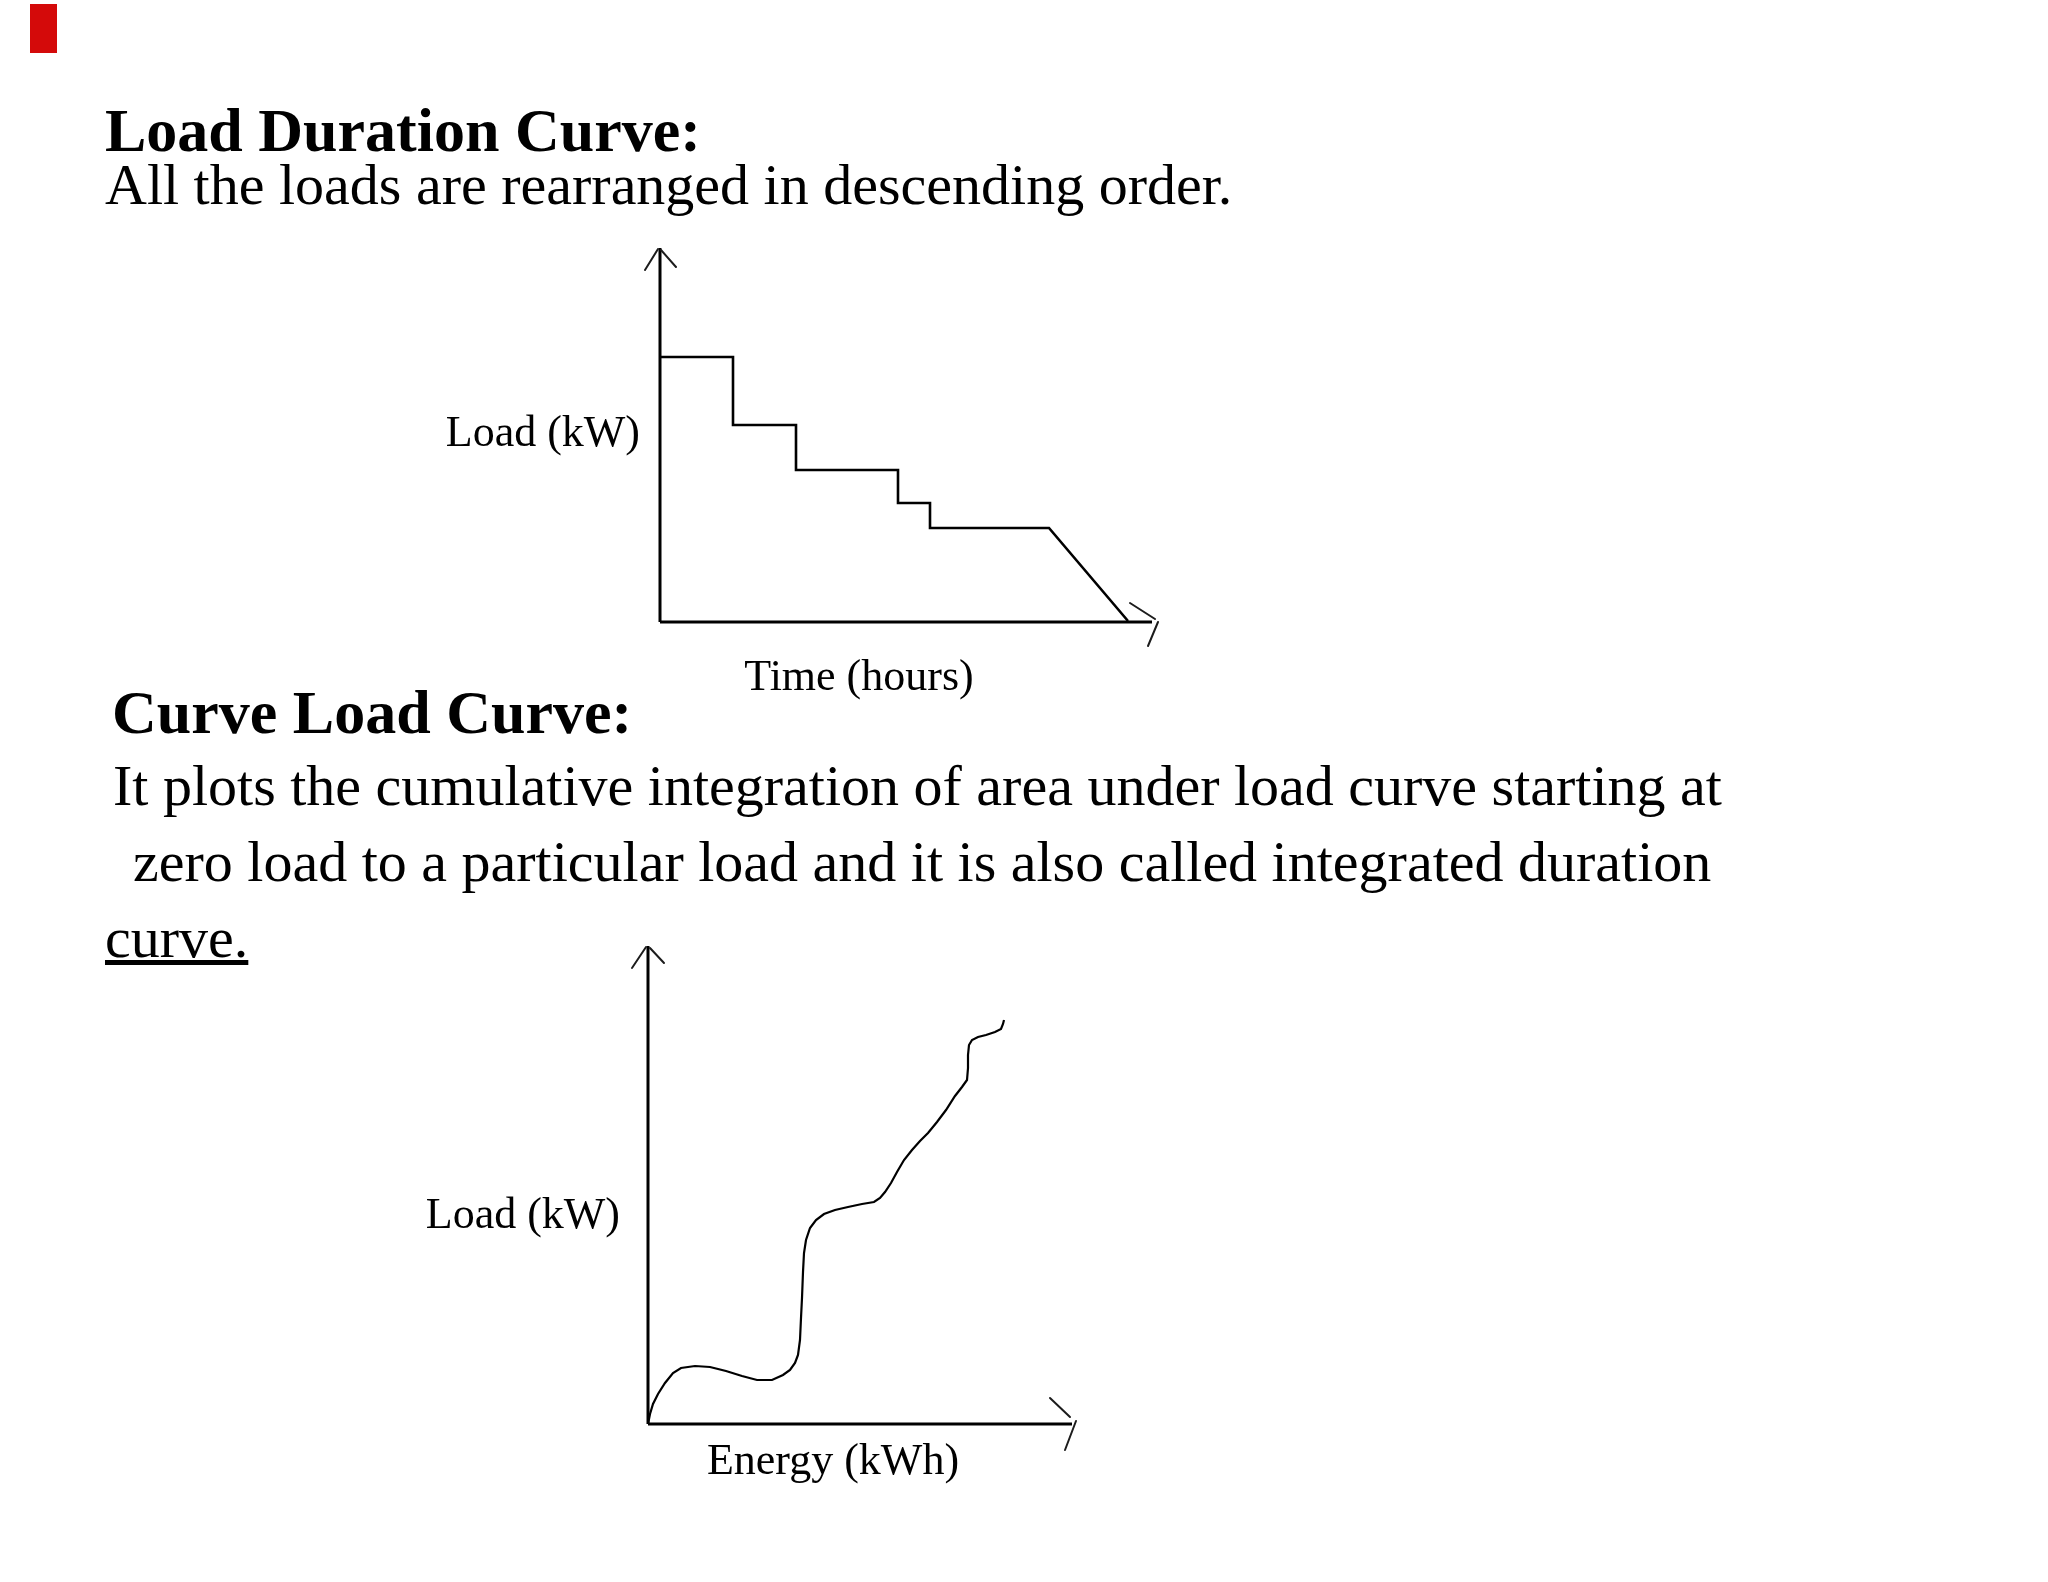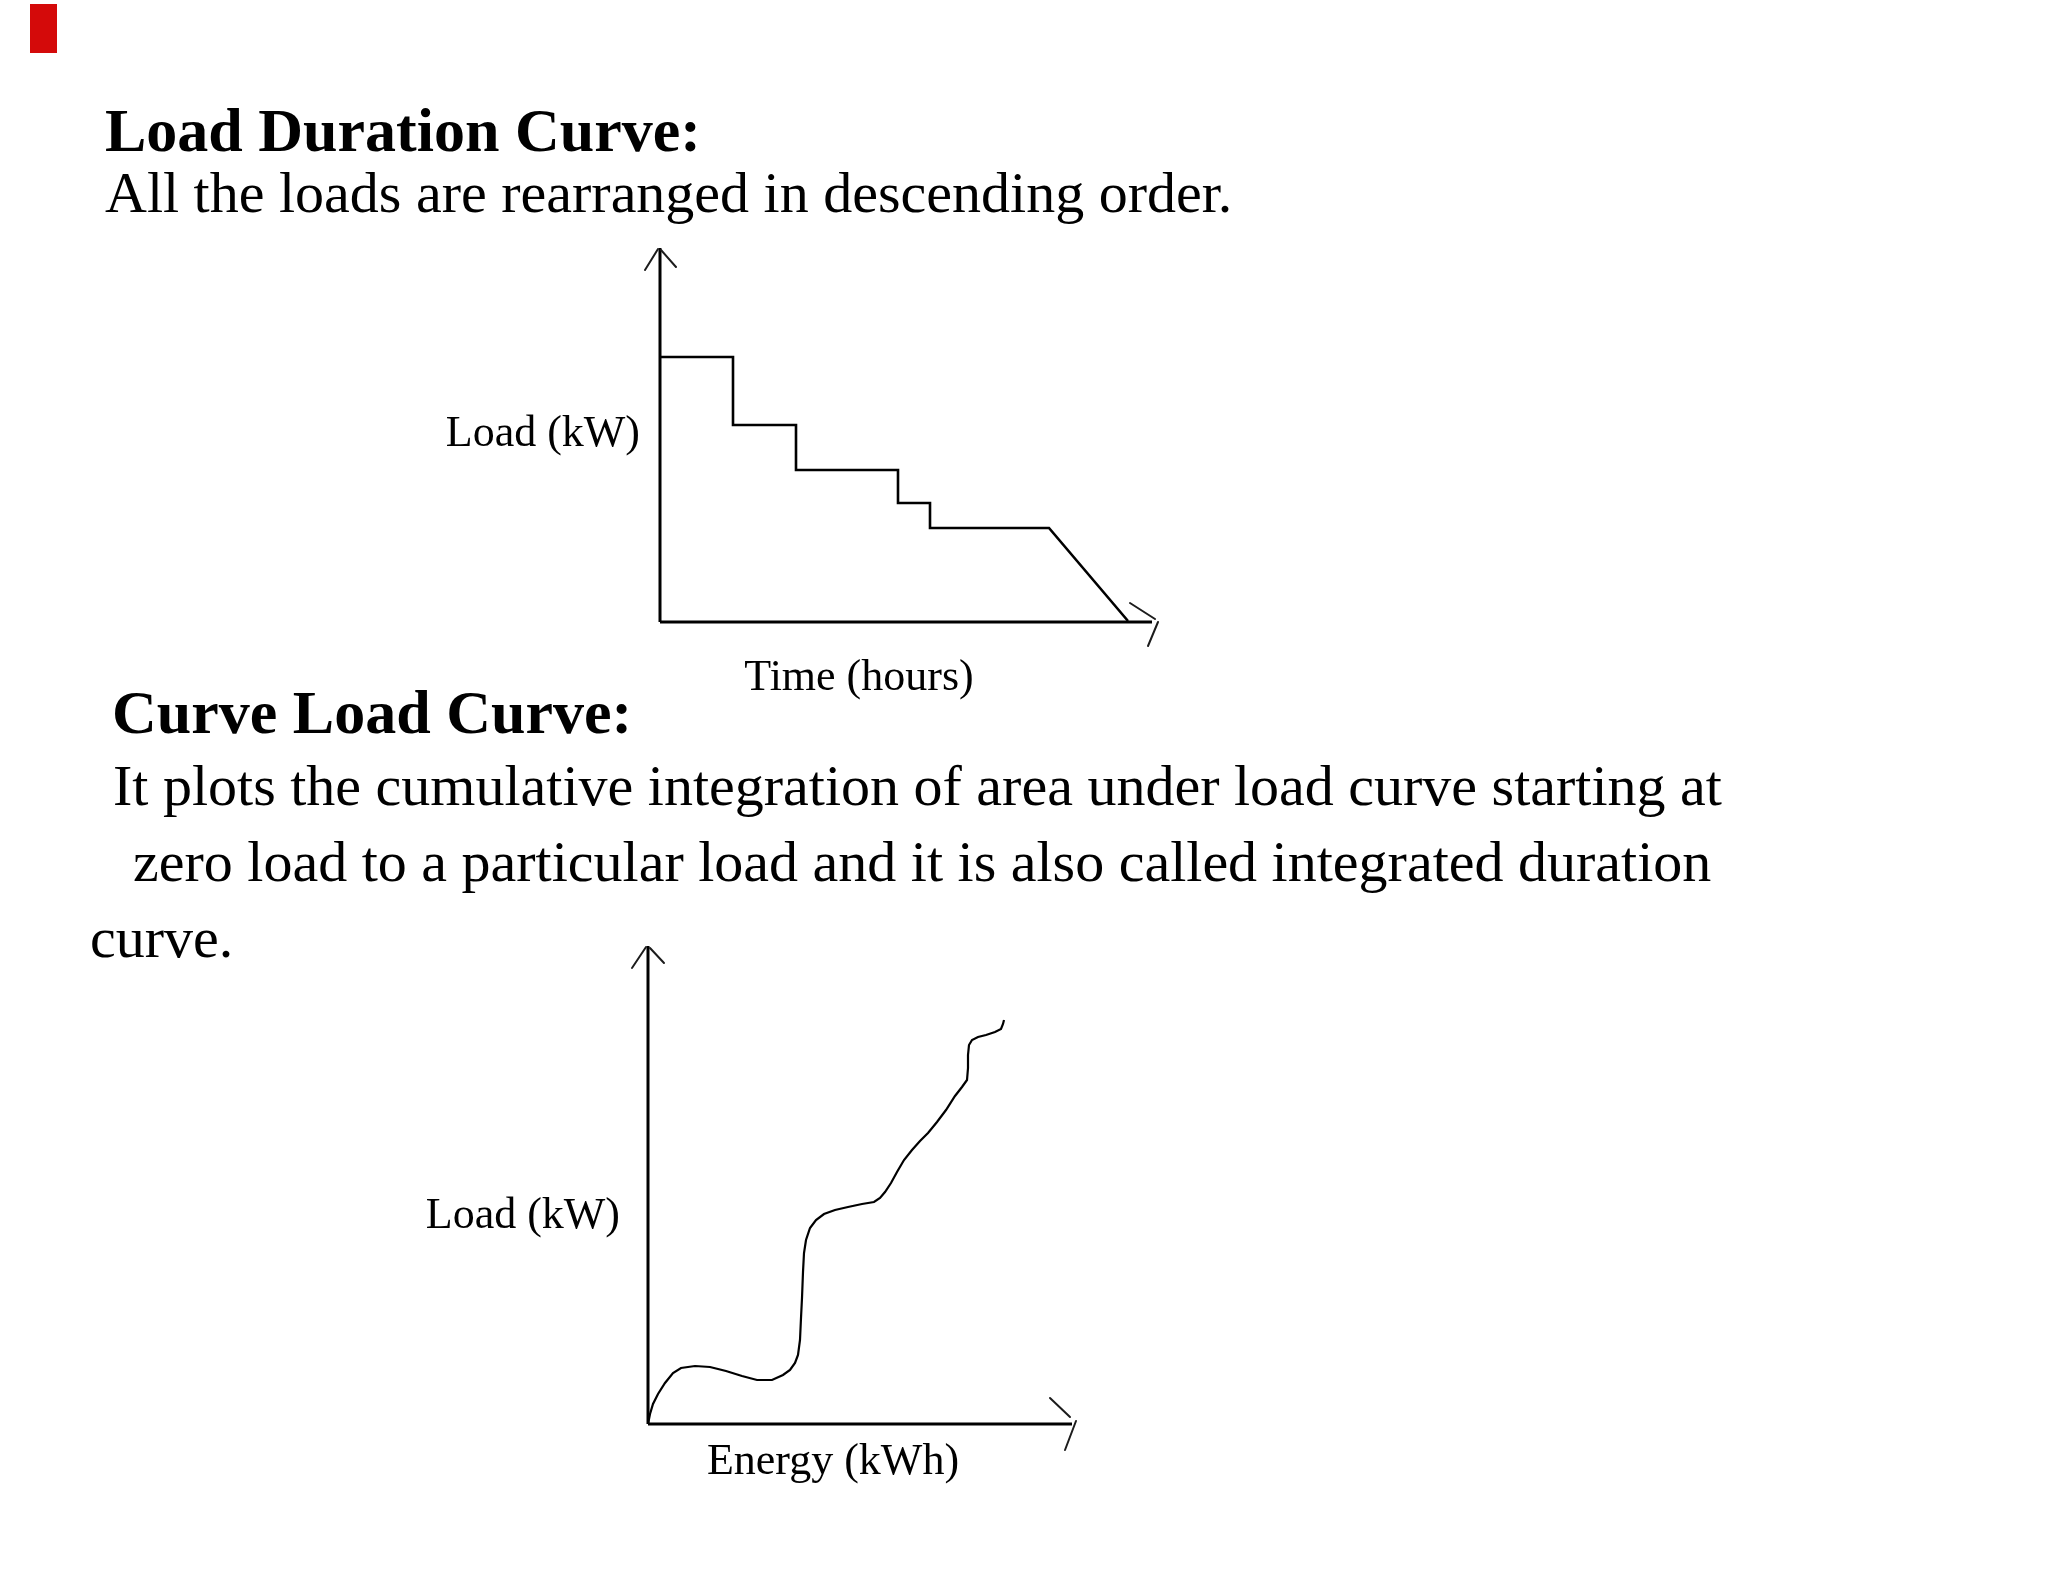--- a/index.html
+++ b/index.html
@@ -41,41 +41,41 @@
     fill: #000000;
   }
 </style>
 </head>
 <body>
 
 <div class="red-marker" style="background: rgb(212, 10, 10);"></div>
 
 <div class="abs heading" style="left:105px; top:99px;">Load Duration Curve:</div>
 
-<div class="abs bodyline" style="left:105px; top:164px;">All the loads are rearranged in descending order.</div>
+<div class="abs bodyline" style="left:105px; top:156px;">All the loads are rearranged in descending order.</div>
 
 <svg class="fig" style="left:440px; top:233px;" width="750" height="472" viewBox="440 233 750 472">
 
   <line class="axis" x1="660" y1="248" x2="660" y2="622"></line>
   <path class="caret" d="M645,270 L658,249 M661,250 L676,267"></path>
 
   <line class="axis" x1="660" y1="622" x2="1152" y2="622"></line>
   <path class="caret" d="M1130,603 L1155,619 M1158,622 L1148,646"></path>
 
   <polyline class="curve" points="660,357 733,357 733,425 796,425 796,470 898,470 898,503 930,503 930,528 1049,528 1128,621"></polyline>
 
   <text x="640" y="446" text-anchor="end">Load (kW)</text>
   <text x="859" y="690" text-anchor="middle">Time (hours)</text>
 </svg>
 
 <div class="abs heading" style="left:112px; top:681px;">Curve Load Curve:</div>
 
 <div class="abs bodyline" style="left:105px; top:757px;margin-left:8px;">It plots the cumulative integration of area under load curve starting at</div>
 <div class="abs bodyline" style="left:105px; top:833px;margin-left:28px;">zero load to a particular load and it is also called integrated duration</div>
-<div class="abs bodyline" style="left:90px; top:909px;">curve.</div>
+<div class="abs bodyline" style="left:105px; top:909px;text-decoration:underline;">curve.</div>
 
 <svg class="fig" style="left:380px; top:925px;" width="740" height="565" viewBox="380 925 740 565">
 
   <line class="axis" x1="648" y1="946" x2="648" y2="1424"></line>
   <path class="caret" d="M632,968 L646,947 M650,948 L664,963"></path>
 
   <line class="axis" x1="648" y1="1424" x2="1072" y2="1424"></line>
   <path class="caret" d="M1050,1398 L1070,1417 M1076,1421 L1065,1450"></path>
 
   <polyline class="curve" style="stroke-width:2.2" points="648,1424 650,1414 653,1404 658,1394 665,1383 673,1373 681,1368 695,1366 710,1367 726,1371 742,1376 757,1380 772,1380 783,1375 790,1370 795,1363 798,1355 800,1340 801,1318 802,1298 803,1272 804,1253 806,1240 810,1228 816,1220 824,1214 835,1210 848,1207 862,1204 874,1202 880,1198 885,1192 891,1183 897,1172 904,1160 912,1150 920,1141 928,1133 937,1122 946,1110 955,1096 962,1087 967,1080 968,1068 968,1055 969,1045 972,1040 978,1037 986,1035 995,1032 1001,1029 1003,1024 1004,1020"></polyline>

